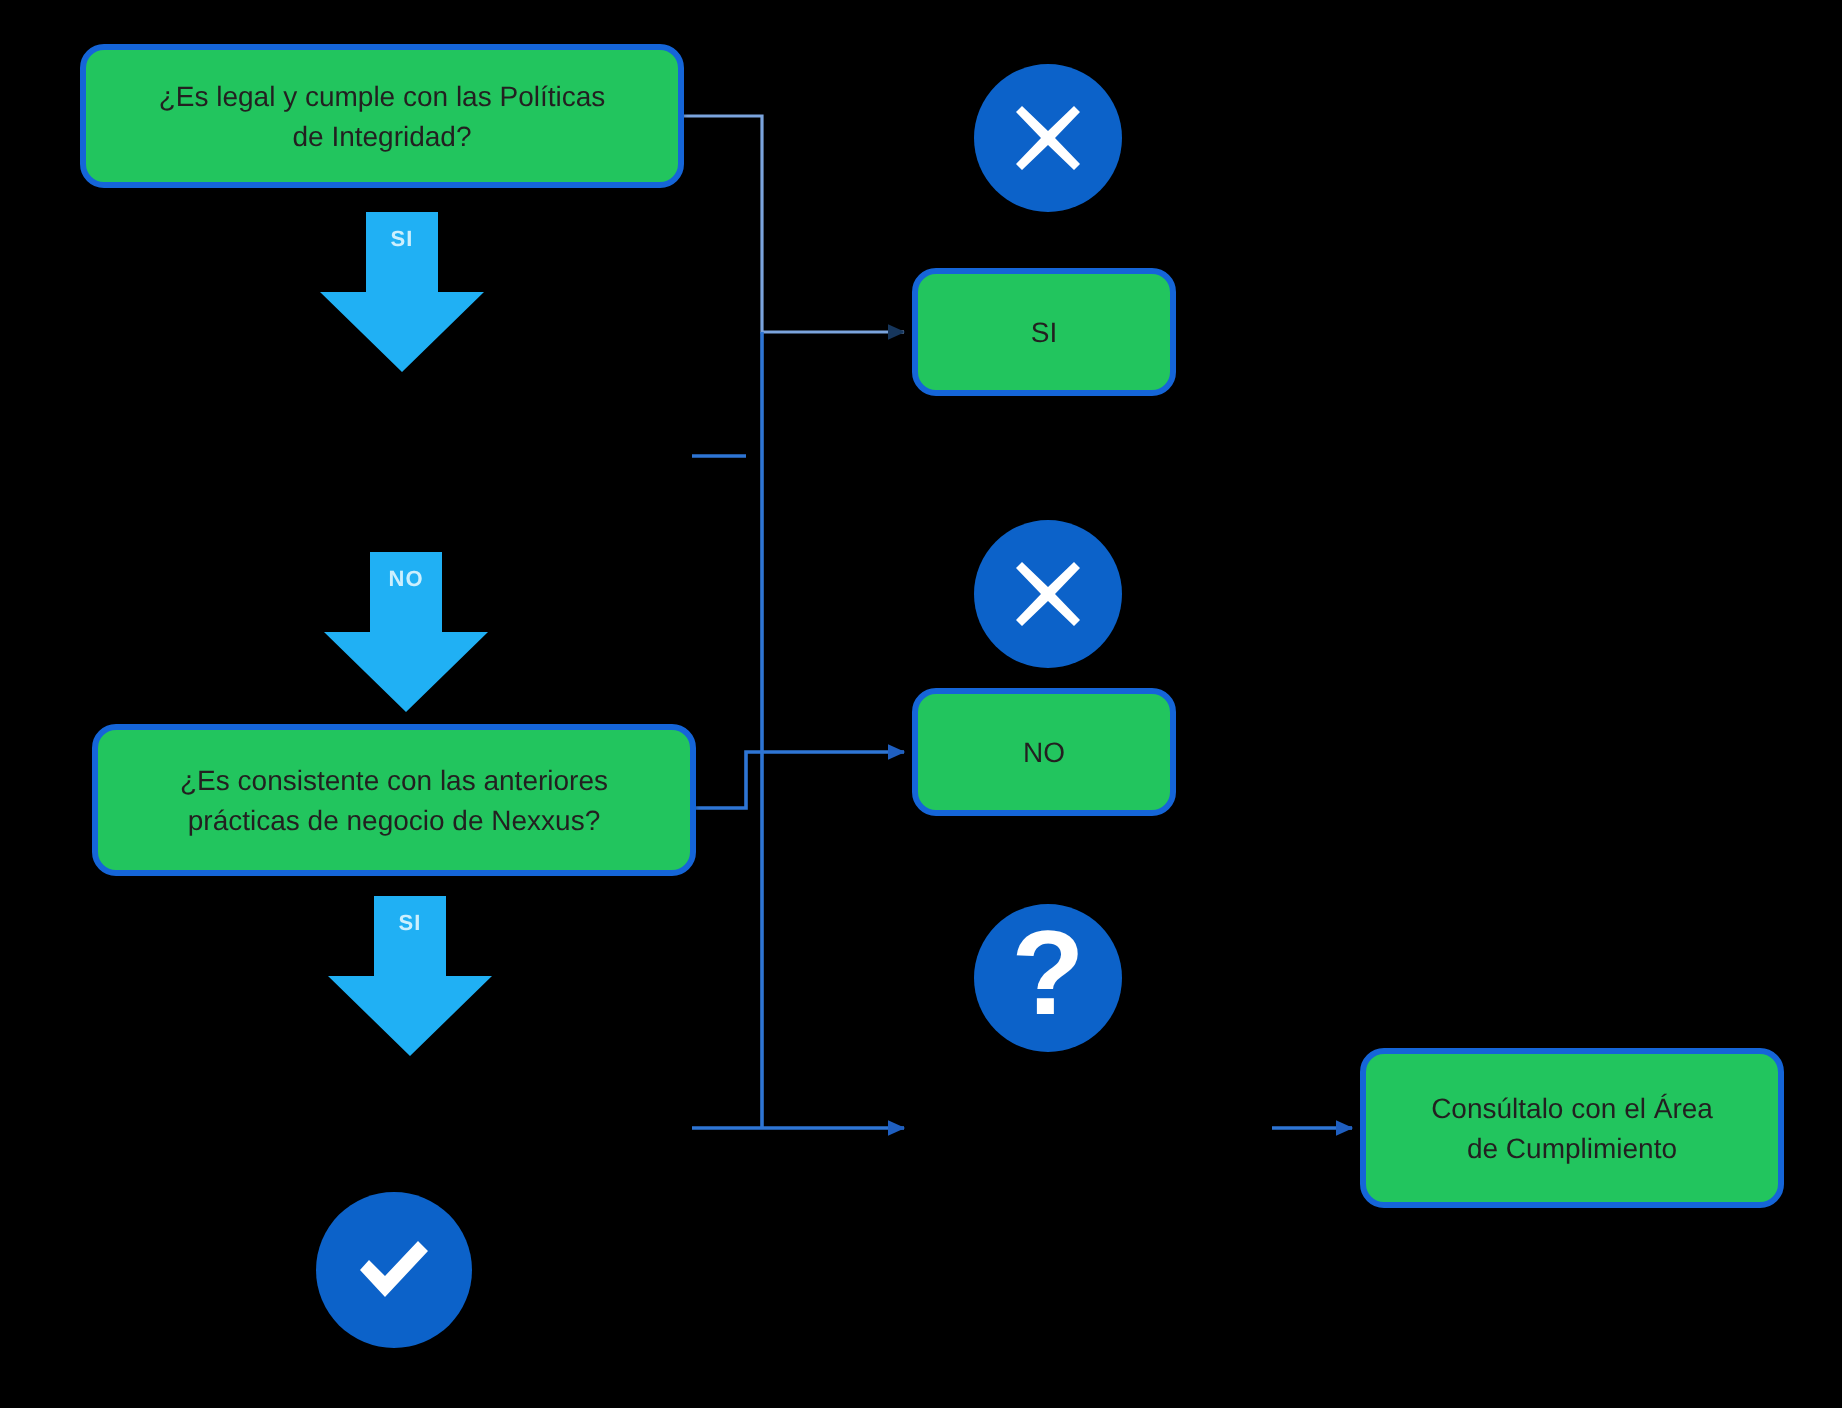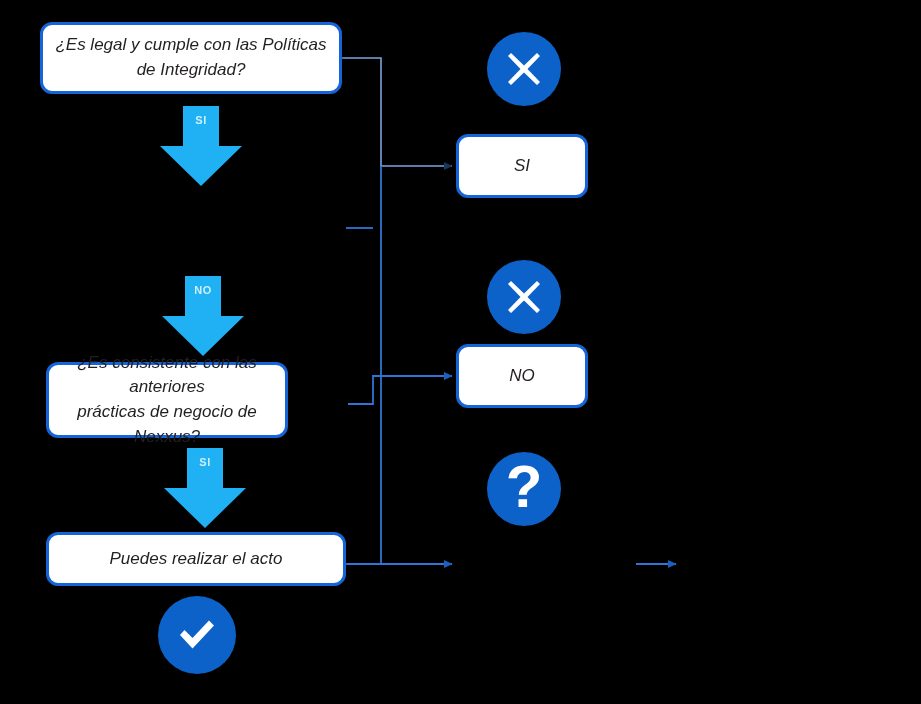--- a/index.html
+++ b/index.html
@@ -19,34 +19,33 @@
     position: absolute;
     left: 0;
     top: 0;
     width: 921px;
     height: 704px;
     pointer-events: none;
   }
   .node {
     position: absolute;
     box-sizing: border-box;
-    background: #ffffff;
+    background: #22c55e;
     border: 3px solid #1565d8;
     border-radius: 12px;
     display: flex;
     align-items: center;
     justify-content: center;
     text-align: center;
     color: #231f20;
-    font-size: 17px;
+    font-size: 14px;
     line-height: 1.45;
     padding: 4px 10px;
     box-shadow: 0 1px 2px rgba(0,0,0,0.35);
     z-index: 3;
-    font-style: italic;
   }
   .node-text {
     display: block;
     width: 100%;
     white-space: pre-line;
   }
   .fat-arrow {
     position: absolute;
     z-index: 2;
   }
@@ -109,38 +108,39 @@
 
     <path d="M636,564 L676,564" fill="none" stroke="#2e75d4" stroke-width="1.8" marker-end="url(#ah)"></path>
   </svg>
 
   <div class="node" style="left:40px; top:22px; width:302px; height:72px;">
     <span class="node-text">¿Es legal y cumple con las Políticas
 de Integridad?</span>
   </div>
 
 
-  <div class="node" style="left:46px; top:362px; width:242px; height:76px;">
+  <div class="node" style="left:46px; top:362px; width:302px; height:76px;">
     <span class="node-text">¿Es consistente con las anteriores
 prácticas de negocio de Nexxus?</span>
   </div>
 
-  <div class="node" style="left:46px; top:532px; width:300px; height:54px;">
-    <span class="node-text">Puedes realizar el acto</span>
-  </div>
 
   <div class="node" style="left:456px; top:134px; width:132px; height:64px;">
     <span class="node-text">SI</span>
   </div>
 
   <div class="node" style="left:456px; top:344px; width:132px; height:64px;">
     <span class="node-text">NO</span>
   </div>
 
 
+  <div class="node" style="left:680px; top:524px; width:212px; height:80px;">
+    <span class="node-text">Consúltalo con el Área
+de Cumplimiento</span>
+  </div>
 
   <div class="fat-arrow" style="left:160px; top:106px; width:82px; height:80px;">
     <svg width="82" height="80" viewBox="0 0 82 80" xmlns="http://www.w3.org/2000/svg">
       <path d="M23,0 L59,0 L59,40 L82,40 L41,80 L0,40 L23,40 Z" fill="#20b0f4"></path>
     </svg>
     <span class="arrow-label">SI</span>
   </div>
 
   <div class="fat-arrow" style="left:162px; top:276px; width:82px; height:80px;">
     <svg width="82" height="80" viewBox="0 0 82 80" xmlns="http://www.w3.org/2000/svg">

